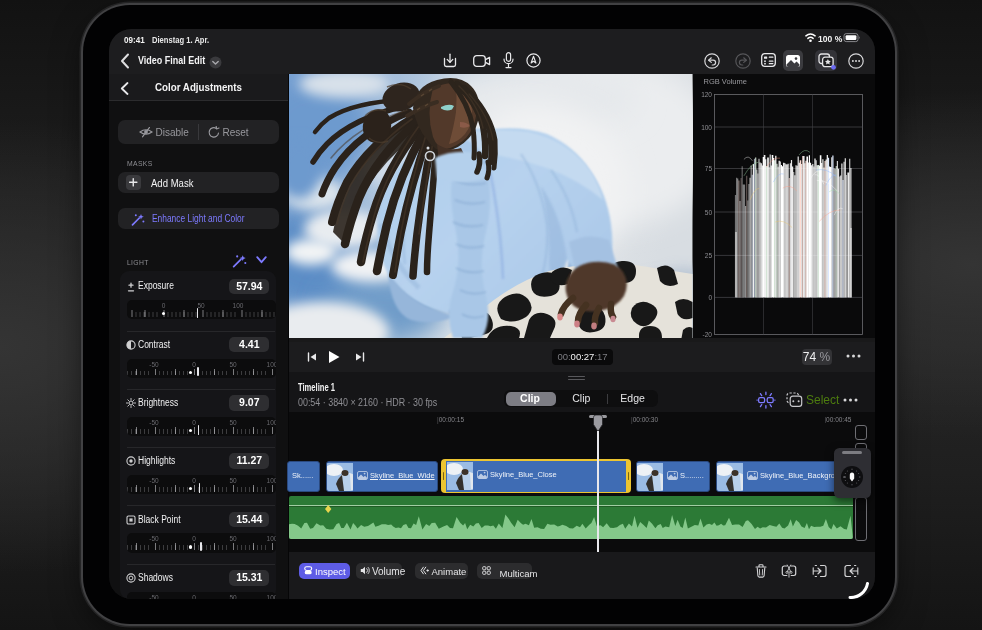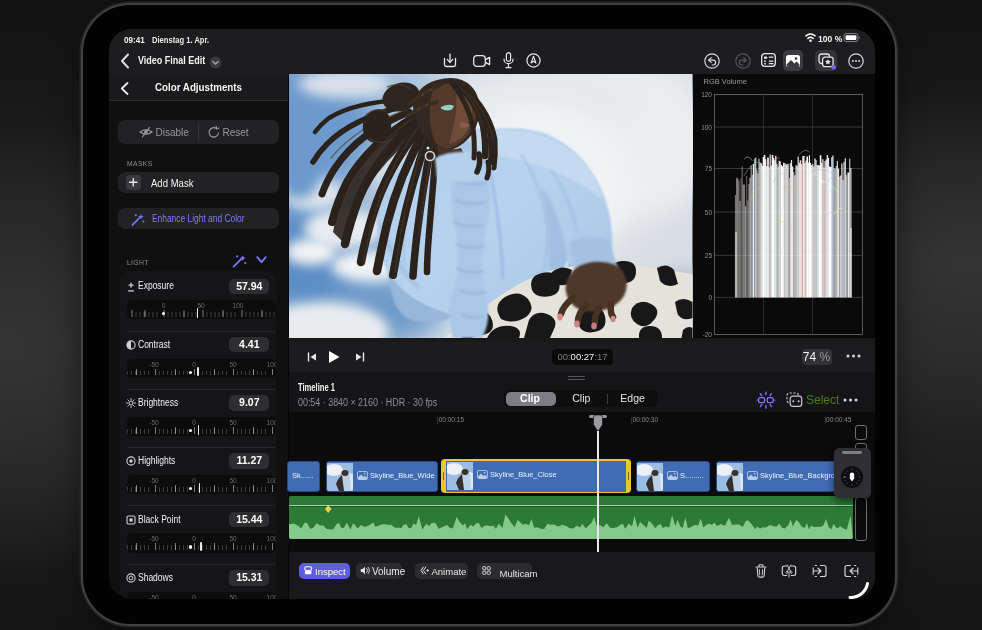--- a/index.html
+++ b/index.html
@@ -632,21 +632,21 @@
             <ellipse cx="21" cy="19" rx="10" ry="9" fill="#e2e8ee"></ellipse>
             <path d="M12 28 Q13 14 18 10 Q21 8 23 12 L24 28 Z" fill="#b8d0ea"></path>
             <path d="M15 12 q-4 3 -6 9 l3 7 5 0 Z" fill="#33302c"></path>
             <ellipse cx="18" cy="10" rx="3.5" ry="3" fill="#3c3228"></ellipse>
           </svg>
           <svg class="abs" style="left:30px;top:9px;" width="11" height="9" viewBox="0 0 11 9">
             <rect x="0.5" y="0.5" width="10" height="8" rx="1.5" fill="none" stroke="#dbe4f0" stroke-width="0.8" opacity="0.85"></rect>
             <path d="M1 6.5 L4 3.5 L6.5 6 L8 4.8 L10 6.8 V7 a1.5 1.5 0 0 1 -1.5 1.5 h-6 A1.5 1.5 0 0 1 1 7 Z" fill="#dbe4f0" opacity="0.8"></path>
             <circle cx="7.6" cy="2.6" r="0.9" fill="#dbe4f0" opacity="0.8"></circle>
           </svg>
-          <div class="abs" style="left:43px;top:9.5px;font-size:7.5px;color:#eef2f8;">Skyline_Blue_Wide</div>
+          <div class="abs" style="left:43px;top:9.5px;font-size:7.5px;color:#eef2f8;text-decoration:underline;">Skyline_Blue_Wide</div>
         </div>
       <div class="abs" style="left:152px;top:87.5px;width:190px;height:34px;background:#edc531;border-radius:4px;overflow:hidden;">
           <div class="abs" style="left:5px;top:1.5px;width:180px;height:31px;background:#3f6cb4;overflow:hidden;">
             <svg class="abs" style="left:1px;top:1.5px;" width="26" height="28" viewBox="0 0 26 28">
               <rect width="26" height="28" fill="#9bbce4"></rect>
               <ellipse cx="7" cy="7" rx="9" ry="6" fill="#edf1f5"></ellipse>
               <ellipse cx="21" cy="19" rx="10" ry="9" fill="#e2e8ee"></ellipse>
               <path d="M12 28 Q13 14 18 10 Q21 8 23 12 L24 28 Z" fill="#b8d0ea"></path>
               <path d="M15 12 q-4 3 -6 9 l3 7 5 0 Z" fill="#33302c"></path>
               <ellipse cx="18" cy="10" rx="3.5" ry="3" fill="#3c3228"></ellipse>

